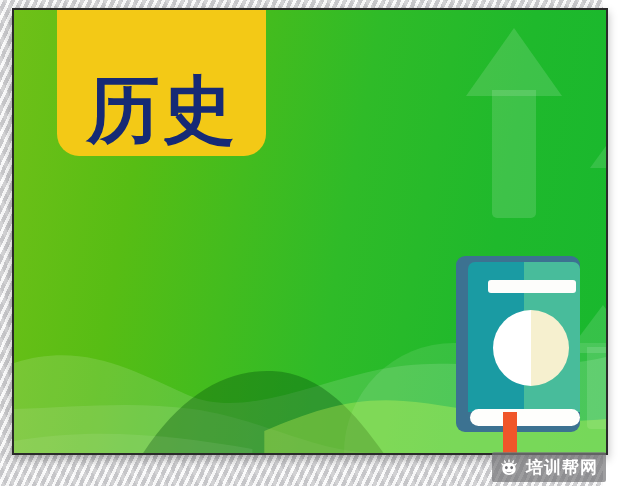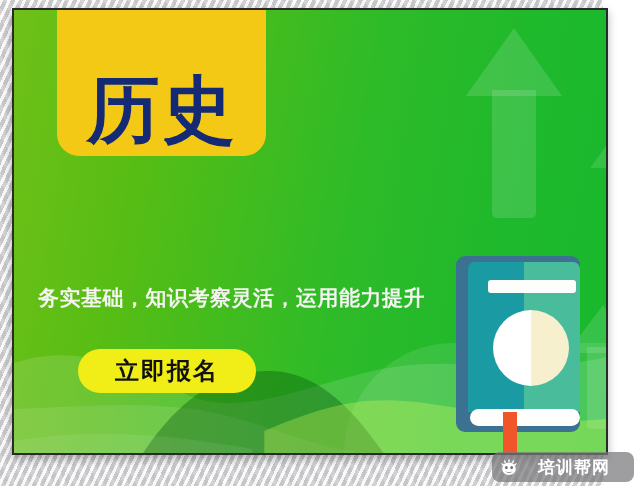--- a/index.html
+++ b/index.html
@@ -252,26 +252,26 @@
     border-right: 7px solid #f0562a;
     border-bottom: 9px solid transparent;
   }
 
   
   #watermark {
     position: absolute;
     left: 492px;
     top: 452px;
     height: 30px;
-    padding: 0 24px 0 6px;
+    padding: 0 8px 0 6px;
     display: flex;
     align-items: center;
-    gap: 18px;
+    gap: 6px;
     background: rgba(120,120,124,.72);
-    border-radius: 8px;
+    border-radius: 2px;
   }
   #watermark-icon { width: 22px; height: 22px; display: block; }
   #watermark-text {
     font-family: "DejaVu Sans", sans-serif;
     font-size: 17px;
     font-weight: 700;
     color: #ffffff;
     letter-spacing: 1px;
     white-space: nowrap;
   }
@@ -305,25 +305,21 @@
         <path d="M130,130 C170,70 215,46 260,48 C310,50 345,92 372,130 Z" fill="rgba(0,72,10,0.34)"></path>
         <path d="M252,108 C300,88 340,74 392,78 C450,82 520,104 596,96 L596,130 L252,130 Z" fill="rgba(222,255,90,0.30)"></path>
         <path d="M0,118 C80,104 160,112 240,126 L240,130 L0,130 Z" fill="rgba(255,255,255,0.08)"></path>
       </svg>
 
       <div id="subject-chip">
         <span id="subject-label">历史</span>
       </div>
 
 
-      <div id="subtitle">务实基础，知识考察灵活，运用能力提升</div>
-
-      <button id="cta-button">
-        <span id="cta-label">立即报名</span>
-      </button>
+
 
       <div id="book">
         <div id="book-spine"></div>
         <div id="book-cover">
           <div id="book-top-bar"></div>
           <div id="book-circle"></div>
         </div>
         <div id="book-bottom-bar"></div>
         <div id="book-ribbon"></div>
       </div>

